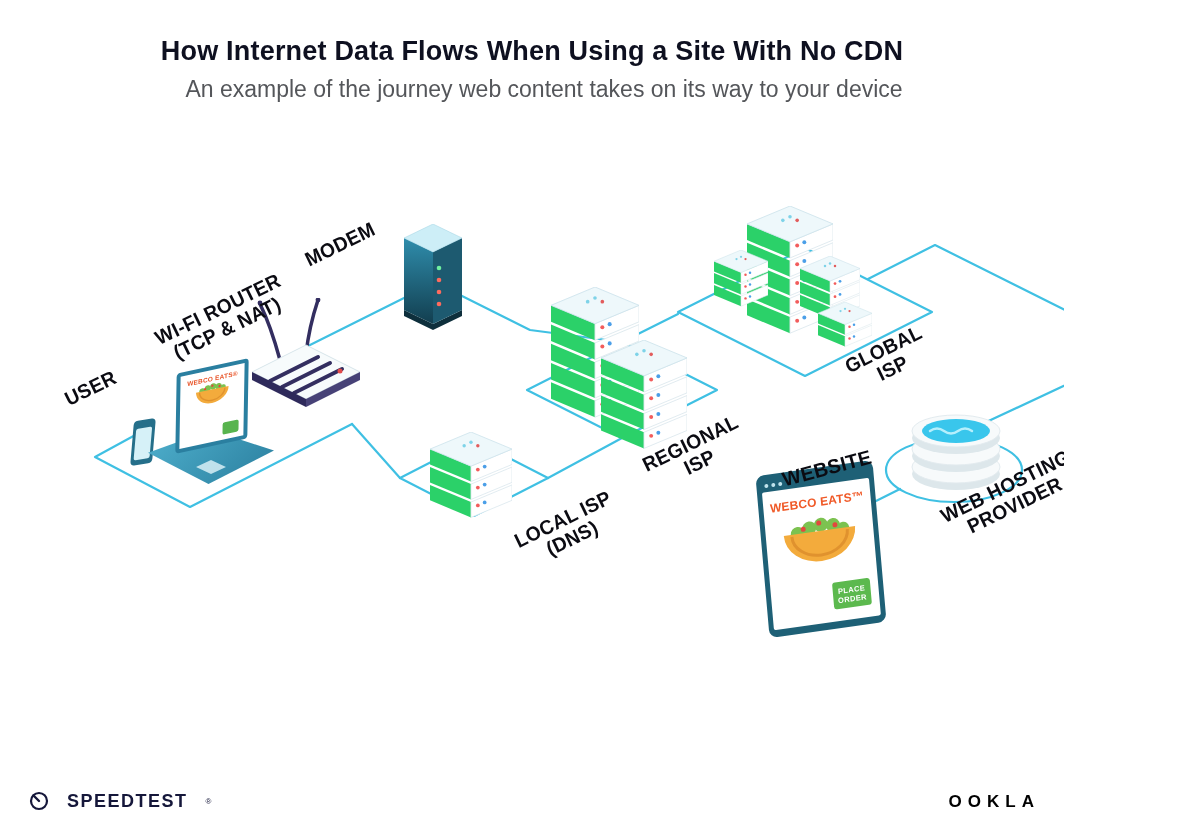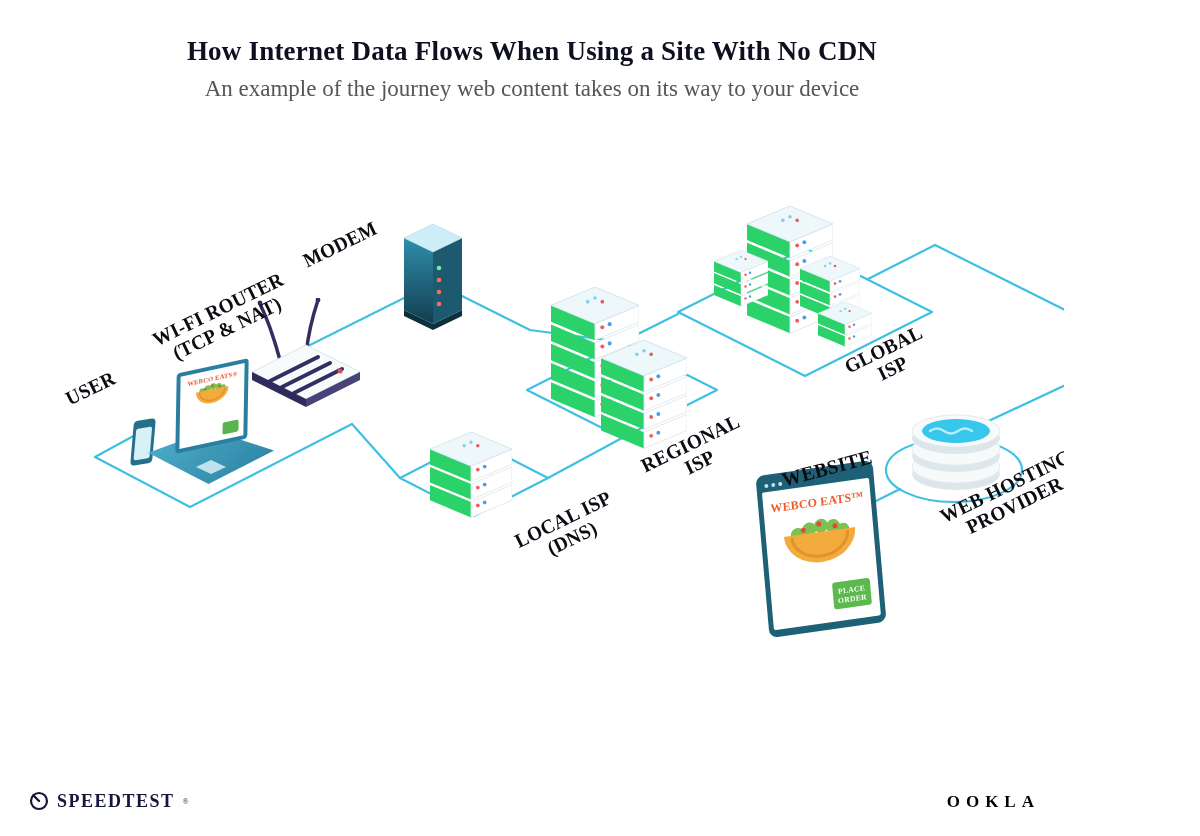--- a/index.html
+++ b/index.html
@@ -1,26 +1,26 @@
 <!DOCTYPE html>
 <html><head>
 <meta charset="utf-8">
 <style>
   html,body { margin:0; padding:0; background:#ffffff; }
   .canvas {
     position:relative; width:1064px; height:836px; background:#ffffff;
-    overflow:hidden; font-family:Liberation Serif, serif;
+    overflow:hidden; font-family:Liberation Sans, sans-serif;
   }
   
   .title {
     position:absolute; top:36px; left:0; width:100%; text-align:center;
     font-size:27px; font-weight:800; color:#0e1020; letter-spacing:.2px; z-index:5;
   }
   .subtitle {
-    position:absolute; top:76px; left:0; width:100%; text-align:center;
+    position:absolute; top:76px; left:12px; width:100%; text-align:center;
     font-size:23px; font-weight:400; color:#54565a; z-index:5;
   }
   
   .lines { position:absolute; left:0; top:0; z-index:1; }
   
   .device { position:absolute; z-index:2; display:block; }
   
   .iso-label {
     position:absolute; z-index:3; font-weight:800; font-size:20px; color:#0b0b12;
     text-align:center; line-height:1.04; letter-spacing:.3px; white-space:nowrap;
@@ -62,21 +62,21 @@
   .browser-body { position:relative; background:#ffffff; border-radius:2px; height:calc(100% - 14px); overflow:hidden; }
   .site-brand { margin-top:10px; font-size:12px; font-weight:800; color:#f05a28; text-align:center; letter-spacing:.2px; }
   .taco { display:block; margin:8px auto 0; }
   .order-btn {
     position:absolute; right:8px; bottom:12px; width:38px; height:27px; background:#5cb94e;
     border-radius:3px; color:#ffffff; font-size:7.5px; font-weight:800; text-align:center;
     line-height:1.25; padding-top:5px; box-sizing:border-box; letter-spacing:.4px;
   }
   .order-btn span { display:block; }
   
-  .speedtest { position:absolute; left:28px; top:790px; display:flex; align-items:center; gap:7px; z-index:5; color:#15173a; }
+  .speedtest { position:absolute; left:28px; top:790px; display:flex; align-items:center; gap:17px; z-index:5; color:#15173a; }
   .st-text { font-size:18px; font-weight:800; letter-spacing:1.5px; }
   .st-mark { font-size:8px; margin-left:1px; }
   .ookla { position:absolute; right:24px; top:792px; font-size:17px; font-weight:700; letter-spacing:6px; color:#000000; z-index:5; }
 </style>
 </head>
 <body>
 
 <div class="canvas">
 
   <svg width="0" height="0" style="position:absolute" aria-hidden="true">

